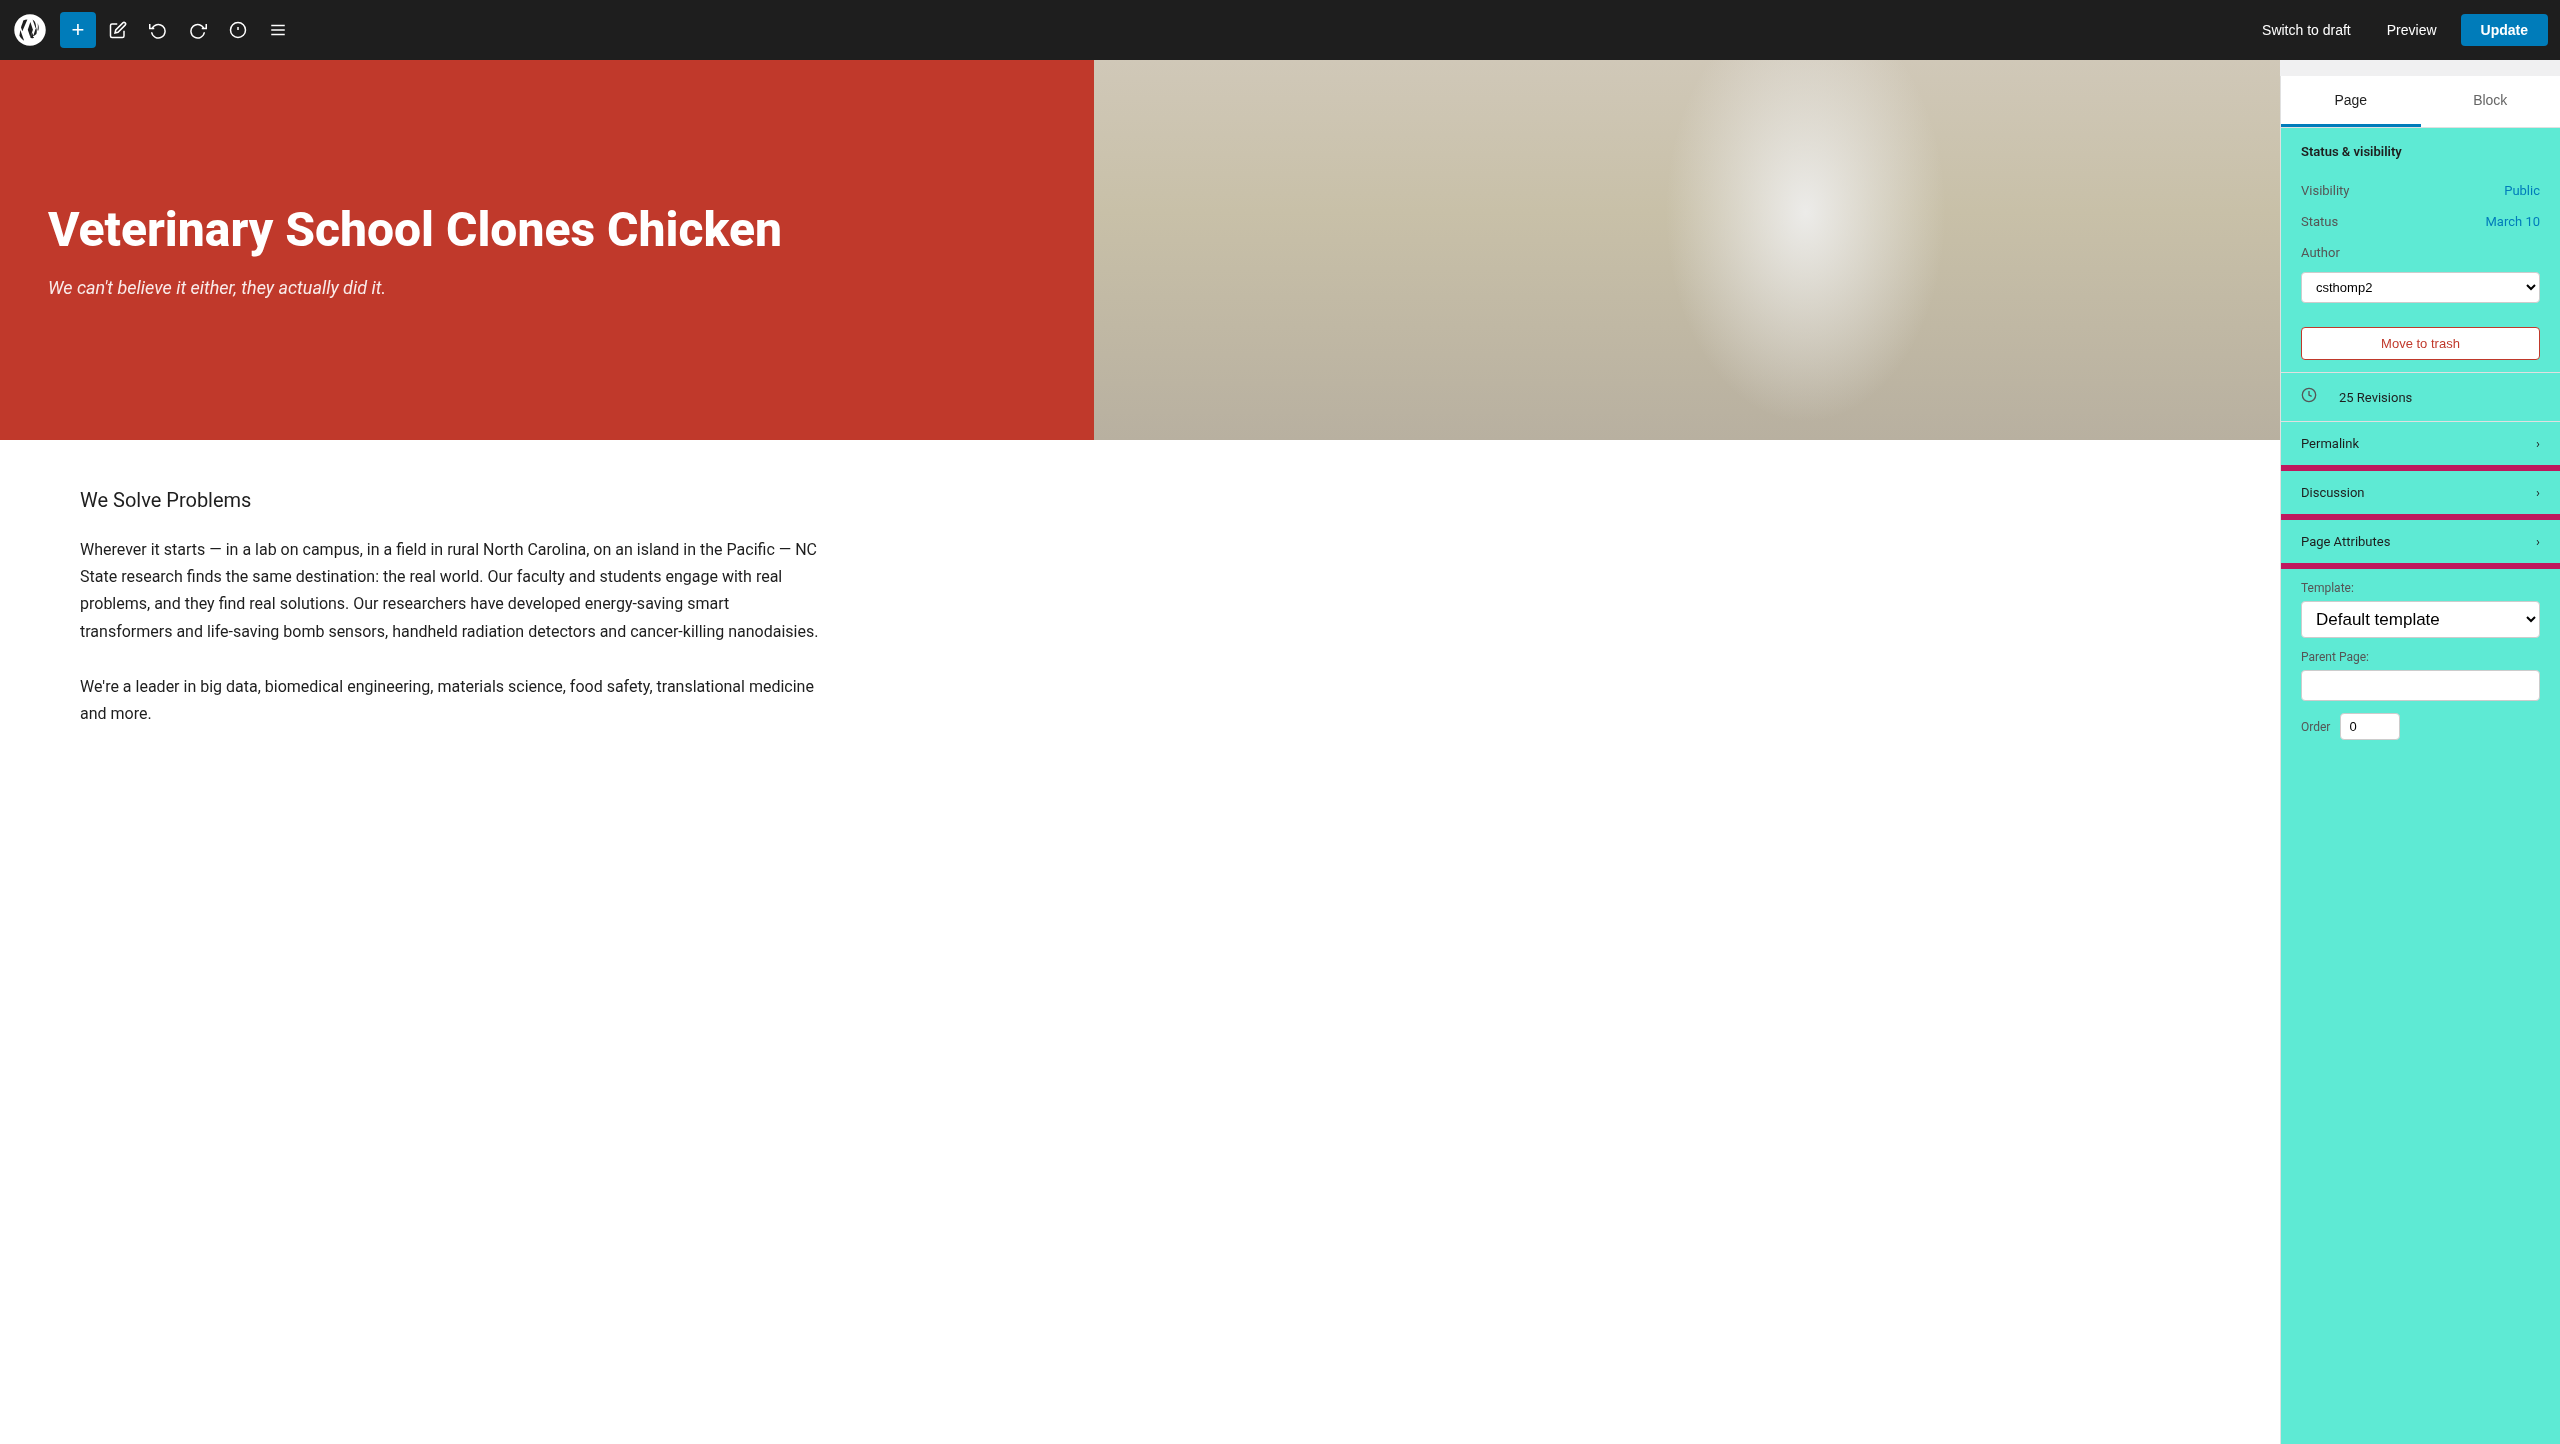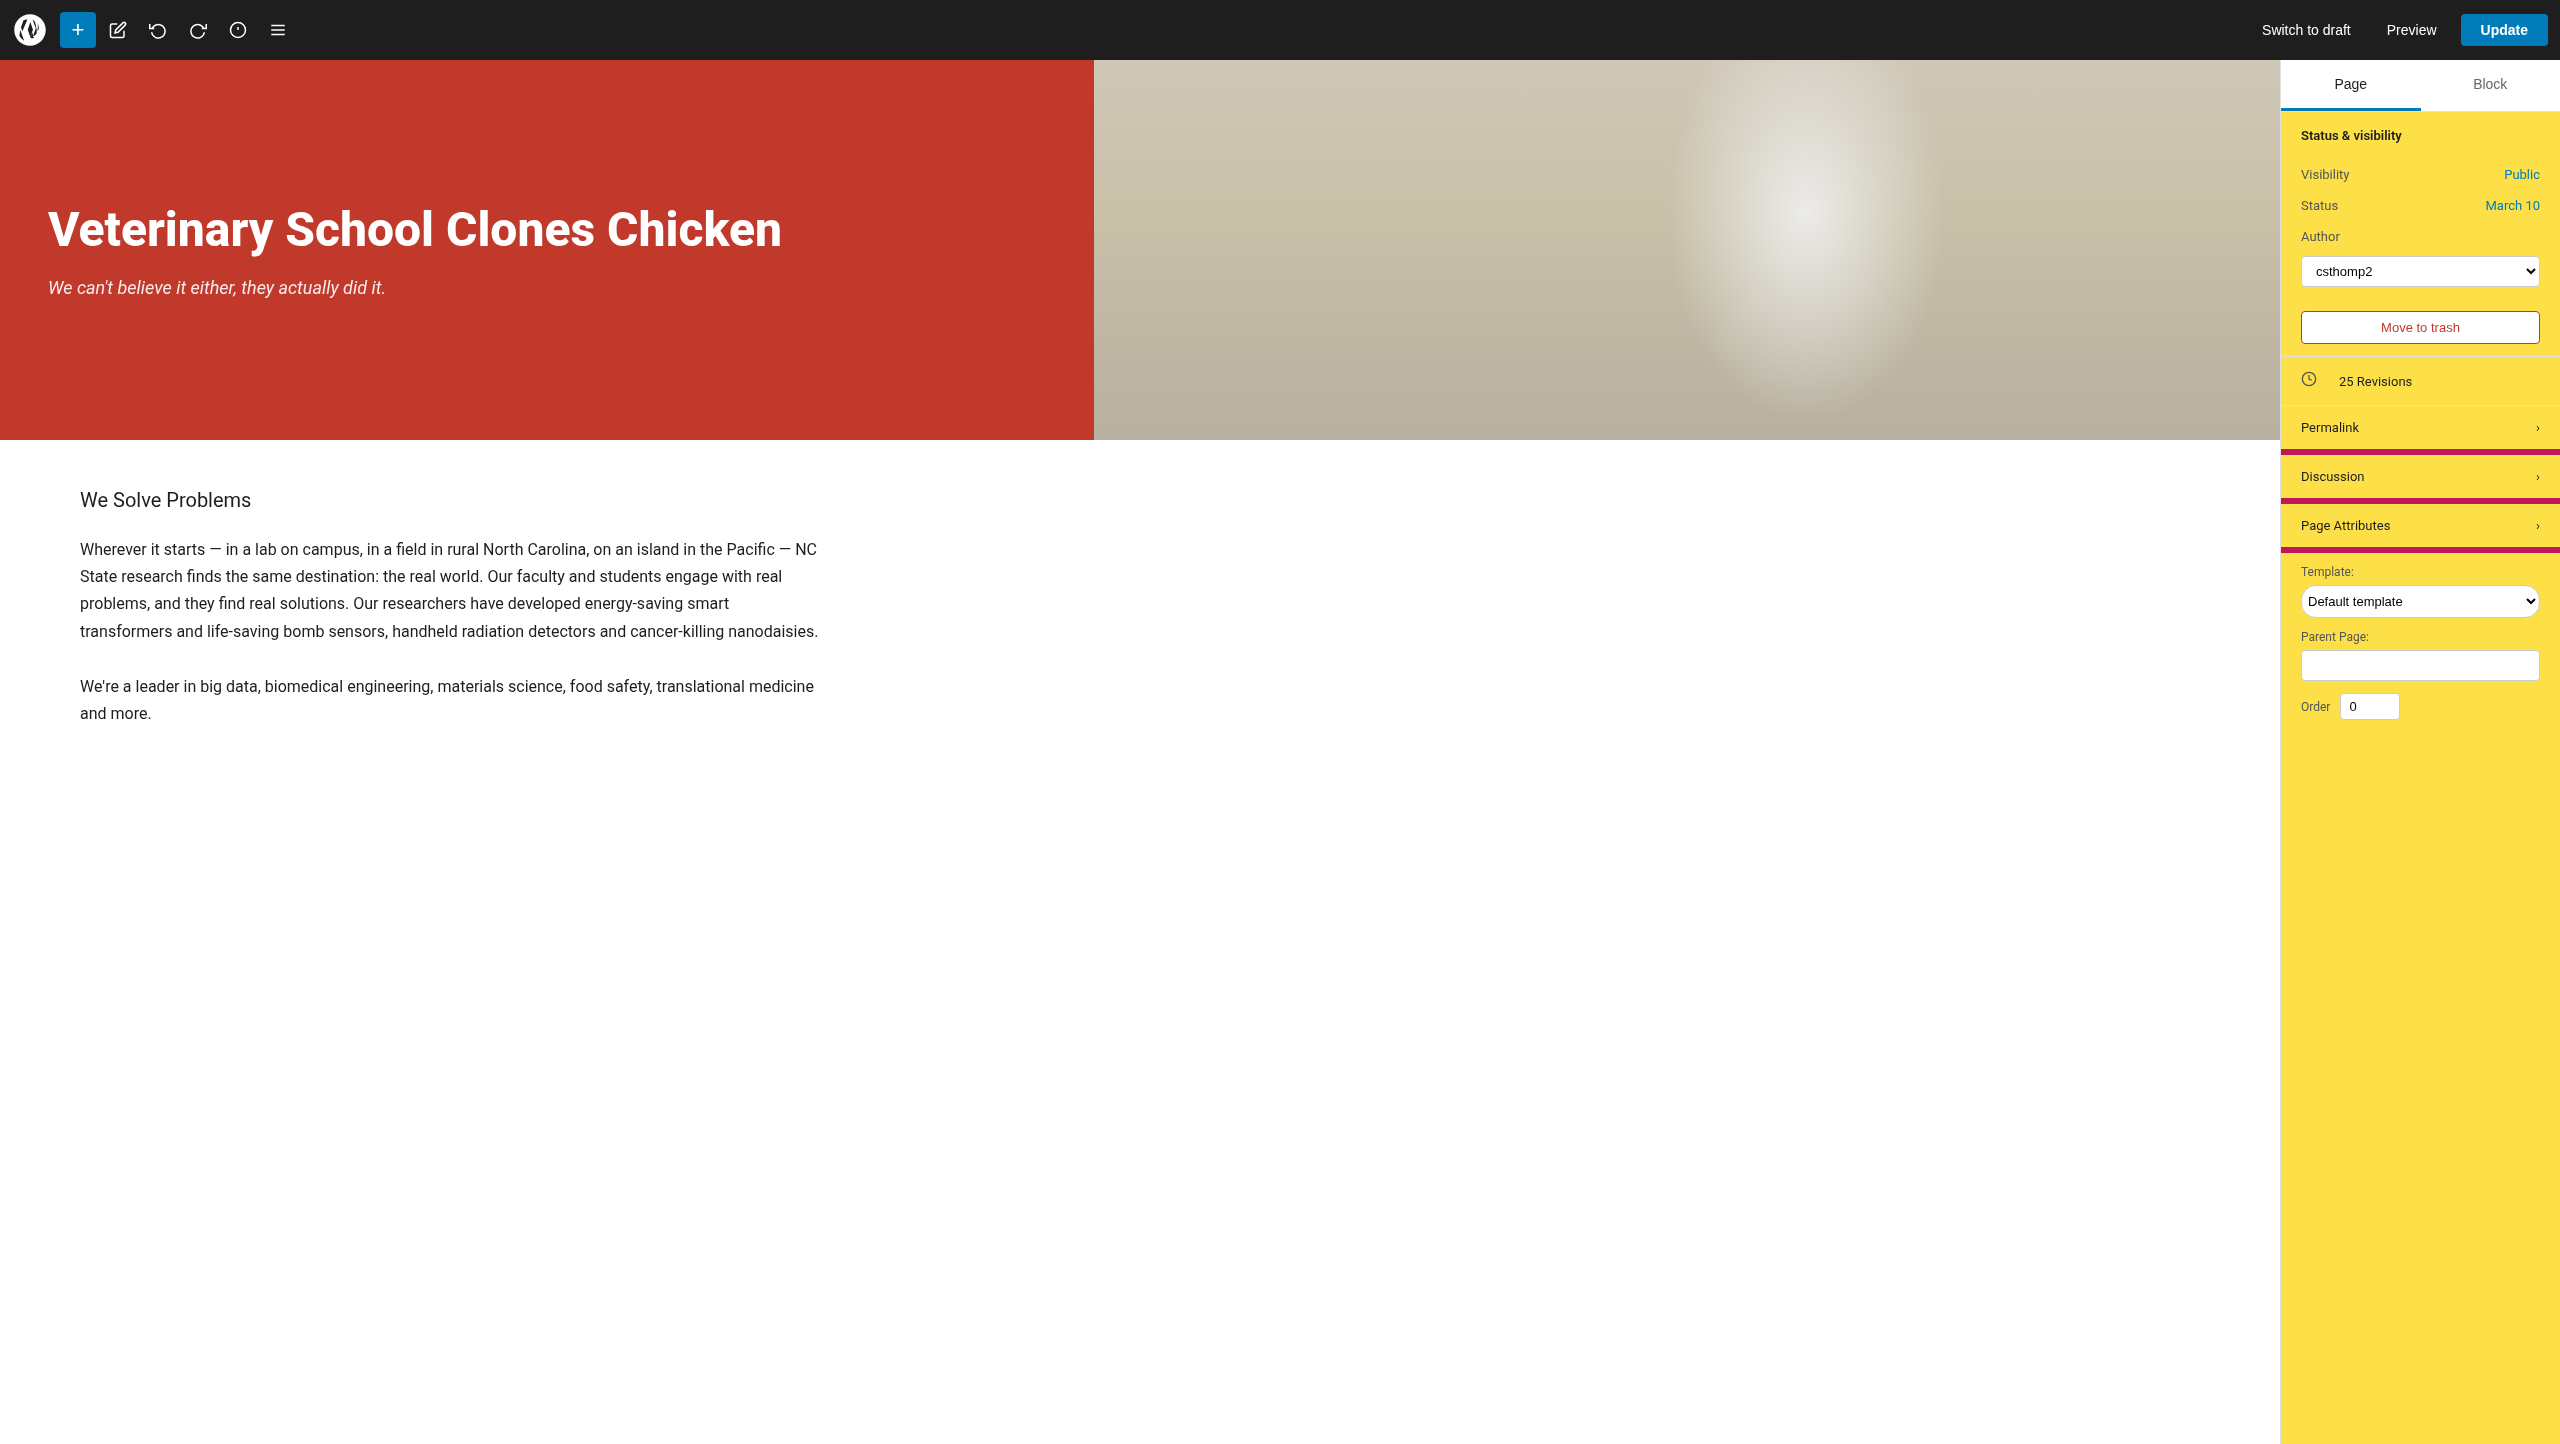--- a/index.html
+++ b/index.html
@@ -93,22 +93,22 @@
     }
     .content-subtitle {
       font-size: 20px; color: #1e1e1e; margin-bottom: 24px; font-weight: 400;
     }
     .content-body {
       font-size: 16px; line-height: 1.7; color: #1e1e1e; margin-bottom: 28px;
     }
 
     
     .sidebar {
-      width: 280px; flex-shrink: 0; background: #fde047; border-left: 1px solid #e0e0e0;
-      overflow-y: auto; padding-bottom: 40px;
+      width: 280px; flex-shrink: 0; background: #5eead4; border-left: 1px solid #e0e0e0;
+      overflow-y: auto; padding-bottom: 40px; margin-top: 16px;
     }
     .sidebar-tabs {
       display: flex; border-bottom: 1px solid #e0e0e0; position: sticky; top: 0; background: #fff; z-index: 10;
     }
     .sidebar-tab {
       flex: 1; padding: 16px 0; text-align: center; font-size: 14px;
       font-weight: 500; color: #666; cursor: pointer; border-bottom: 3px solid transparent;
       background: none; border-top: none; border-left: none; border-right: none;
     }
     .sidebar-tab.active {
@@ -149,22 +149,22 @@
     .permalink-row, .discussion-row, .page-attributes-row {
       padding: 14px 20px; font-size: 13px; font-weight: 400;
       color: #1e1e1e; cursor: pointer; display: flex; align-items: center; justify-content: space-between;
       border-bottom: 6px solid #be185d;
       text-align: center;
     }
 
     .template-section { padding: 12px 20px; }
     .template-label { font-size: 12px; color: #555; margin-bottom: 6px; display: block; }
     .template-select {
-      width: 100%; border: 1px solid #ccc; border-radius: 15px;
-      padding: 7px 2px; font-size: 13px; background: #fff; cursor: pointer;
+      width: 100%; border: 1px solid #ccc; border-radius: 4px;
+      padding: 7px 10px; font-size: 17px; background: #fff; cursor: pointer;
     }
     .parent-page-label { font-size: 12px; color: #555; margin: 12px 0 6px 0; display: block; }
     .parent-page-input {
       width: 100%; border: 1px solid #ccc; border-radius: 4px;
       padding: 7px 10px; font-size: 13px; background: #fff;
     }
     .order-row { display: flex; align-items: center; gap: 10px; margin-top: 12px; }
     .order-label { font-size: 12px; color: #555; }
     .order-input {
       border: 1px solid #ccc; border-radius: 4px; padding: 5px 8px;

